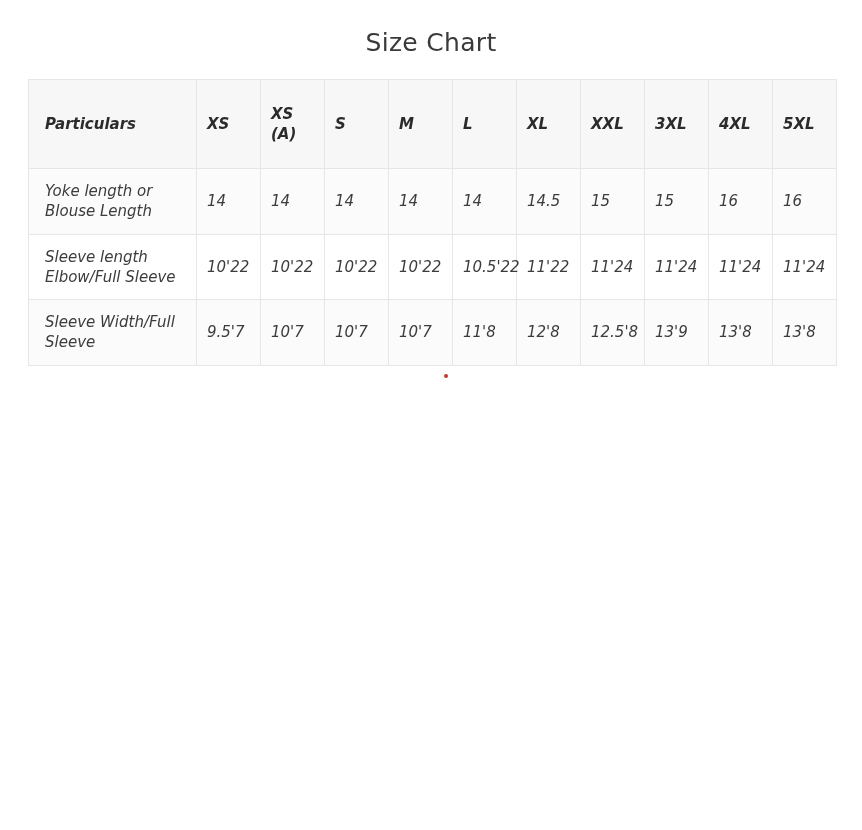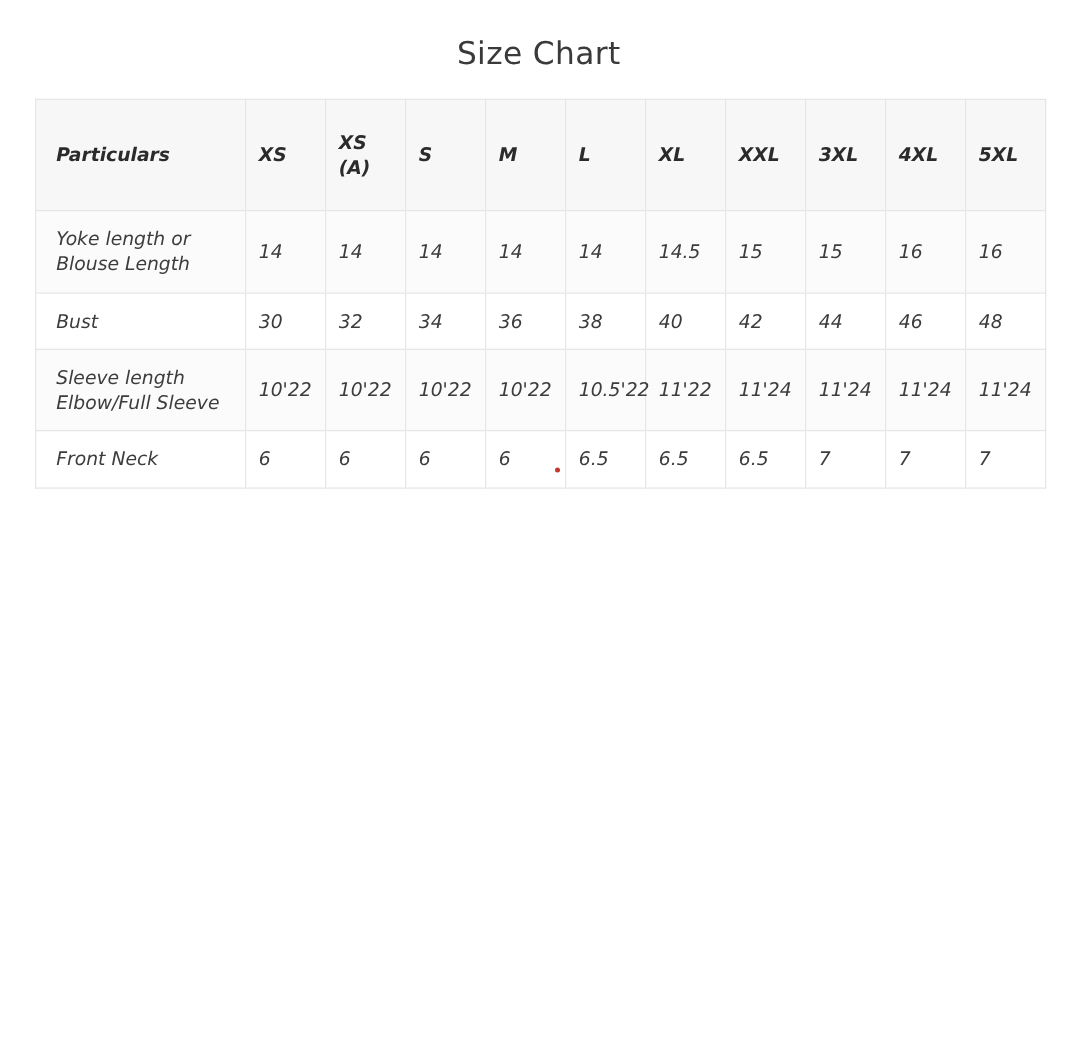--- a/index.html
+++ b/index.html
@@ -127,57 +127,44 @@
           <td>14</td>
           <td>14</td>
           <td>14</td>
           <td>14.5</td>
           <td>15</td>
           <td>15</td>
           <td>16</td>
           <td>16</td>
         </tr>
         <tr>
-          <td class="label-cell">Bust</td>
-          <td>30</td>
-          <td>32</td>
-          <td>34</td>
-          <td>36</td>
-          <td>38</td>
-          <td>40</td>
-          <td>42</td>
-          <td>44</td>
-          <td>46</td>
-          <td>48</td>
-        </tr>
-        <tr>
           <td class="label-cell">Sleeve length Elbow/Full Sleeve</td>
           <td>10'22</td>
           <td>10'22</td>
           <td>10'22</td>
           <td>10'22</td>
           <td>10.5'22</td>
           <td>11'22</td>
           <td>11'24</td>
           <td>11'24</td>
           <td>11'24</td>
           <td>11'24</td>
         </tr>
         <tr>
-          <td class="label-cell">Front Neck</td>
-          <td>6</td>
-          <td>6</td>
-          <td>6</td>
-          <td>6</td>
-          <td>6.5</td>
-          <td>6.5</td>
-          <td>6.5</td>
-          <td>7</td>
-          <td>7</td>
-          <td>7</td>
+          <td class="label-cell">Sleeve Width/Full Sleeve</td>
+          <td>9.5'7</td>
+          <td>10'7</td>
+          <td>10'7</td>
+          <td>10'7</td>
+          <td>11'8</td>
+          <td>12'8</td>
+          <td>12.5'8</td>
+          <td>13'9</td>
+          <td>13'8</td>
+          <td>13'8</td>
         </tr>
       </tbody>
     </table>
   </div>
 
   <div class="dot-marker"></div>
 
 </div>
 
 </body></html>

